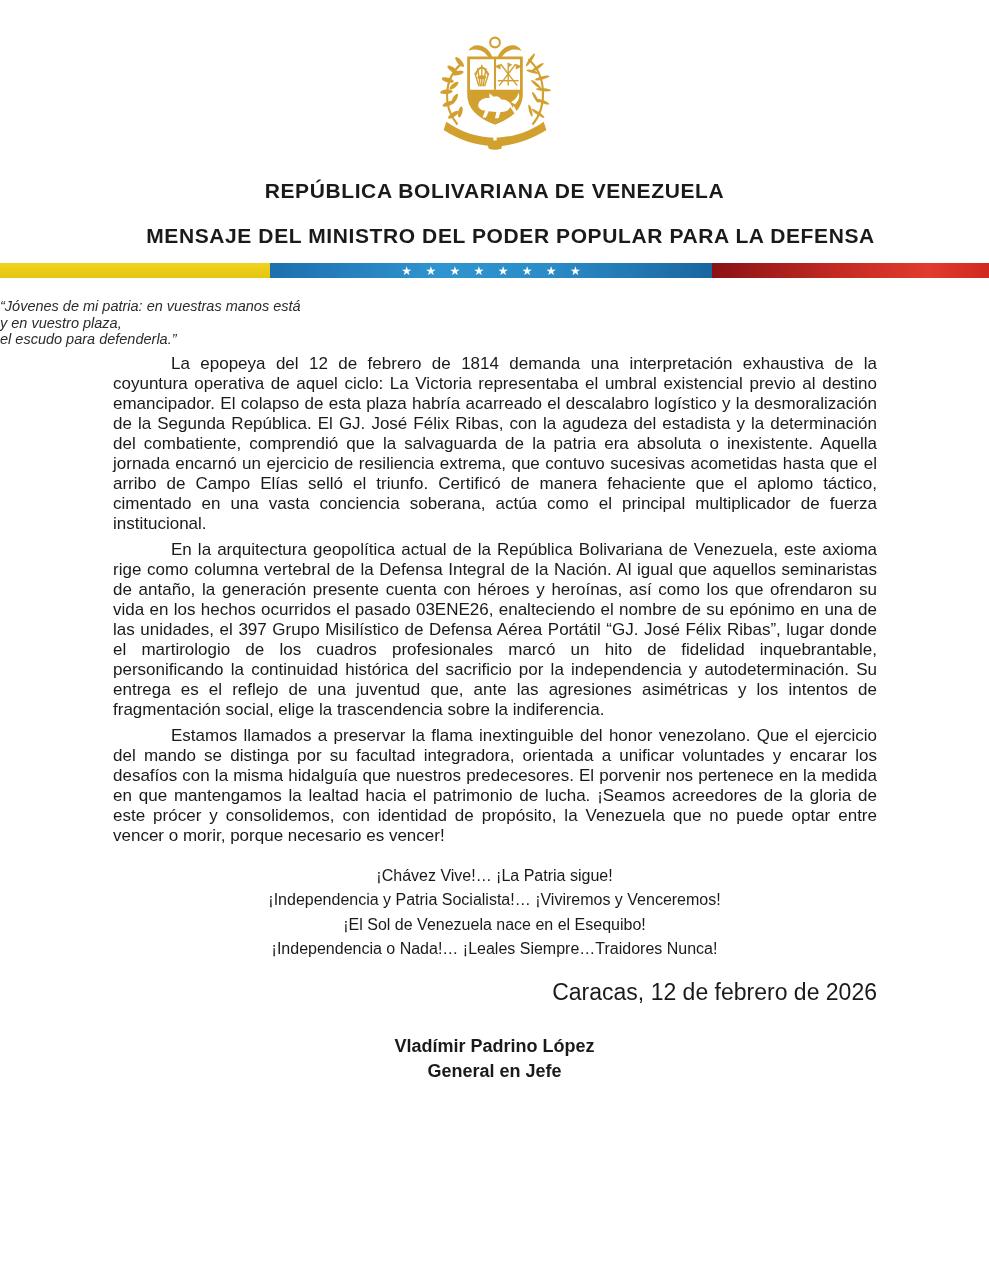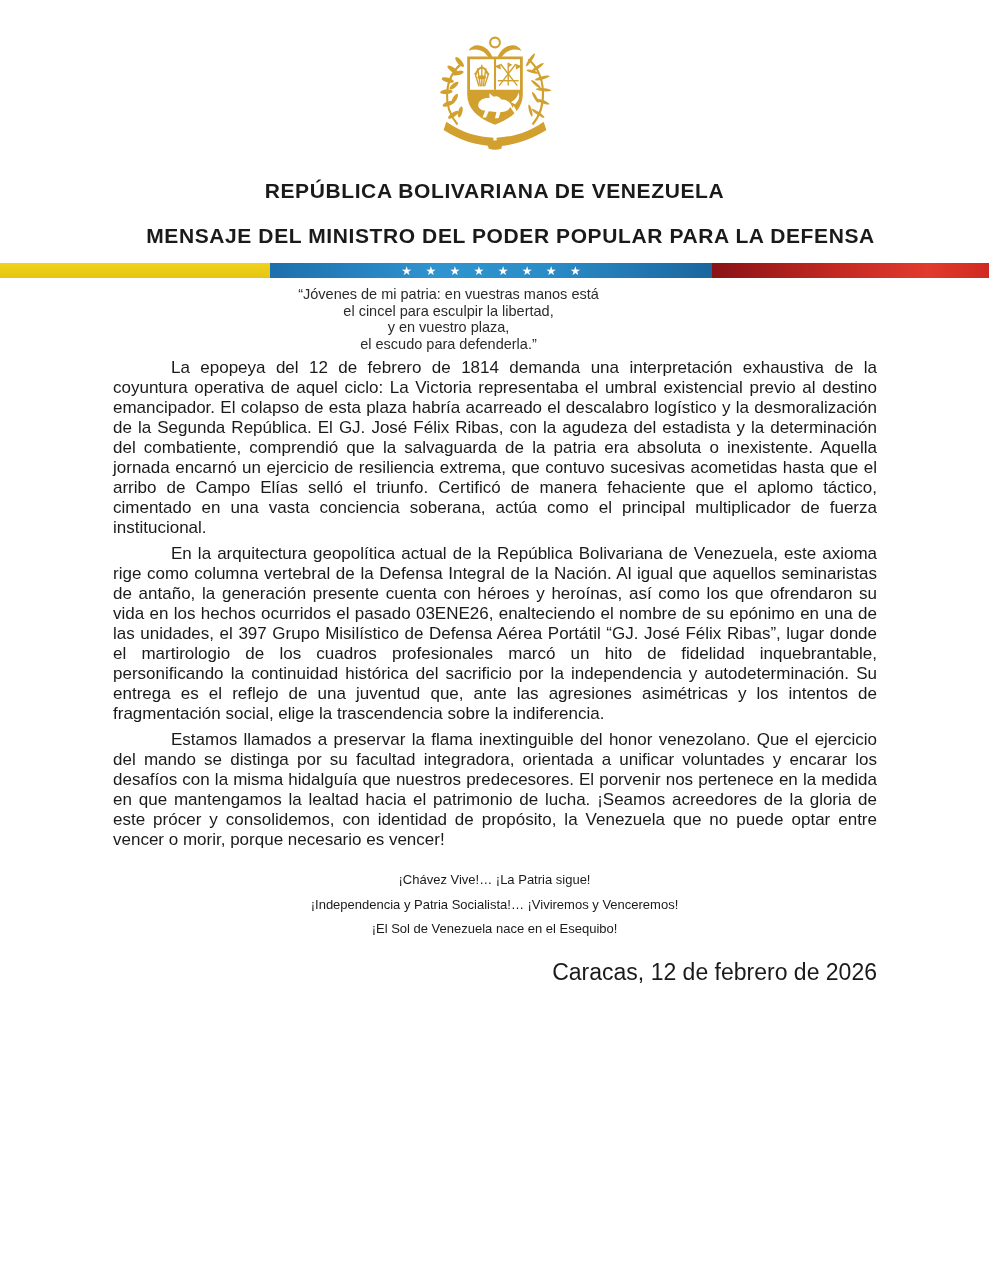--- a/index.html
+++ b/index.html
@@ -21,27 +21,27 @@
   .band{margin-top:15px;height:15px;display:flex;width:100%;}
   .band-yellow{flex:0 0 27.3%;background:linear-gradient(180deg,var(--flag-yellow,#f0d31b),#e5c513);}
   .band-blue{
     flex:0 0 44.7%;
     background:linear-gradient(90deg,#1d6fad 0%,#2f94cf 38%,#2b8dc8 62%,#1a669f 100%);
     display:flex;align-items:center;justify-content:center;
   }
   .band-red{flex:1;background:linear-gradient(90deg,#8a1215 0%,#c32a22 45%,#e13a2e 78%,#d0291f 100%);}
   .stars{color:var(--star,#ffffff);font-size:12px;line-height:1;word-spacing:10px;white-space:nowrap;}
   .quote{
-    margin-top:8px;padding-right:92px;text-align:center;
-    font-size:14.5px;line-height:16.5px;color:#2b2b2b;
+    margin-top:20px;padding-right:92px;text-align:left;
+    font-style:italic;font-size:14.5px;line-height:16.5px;color:#2b2b2b;
   }
   .quote .attribution{font-weight:bold;}
   .bodytext{margin-top:6px;padding:0 112px 0 113px;font-size:17px;line-height:20px;text-align:justify;}
   .bodytext p{margin:0 0 6px 0;text-indent:58px;}
-  .slogans{margin-top:18px;text-align:center;font-size:13px;line-height:24.5px;}
+  .slogans{margin-top:18px;text-align:center;font-size:16px;line-height:24.5px;}
   .dateline{margin-top:17px;padding-right:112px;text-align:right;font-size:23px;}
   .signature{margin-top:28px;text-align:center;font-weight:bold;font-size:18px;line-height:25px;}
 </style>
 </head>
 <body>
 
 <div class="page">
 
   <div class="crest">
     <svg width="140" height="132" viewBox="0 0 200 190" aria-hidden="true">
@@ -123,33 +123,37 @@
   <div class="band">
     <div class="band-yellow"></div>
     <div class="band-blue">
       <span class="stars">★ ★ ★ ★ ★ ★ ★ ★</span>
     </div>
     <div class="band-red"></div>
   </div>
 
   <div class="quote">
     <div>“Jóvenes de mi patria: en vuestras manos está</div>
-    <div>el cincel para esculpir la libertad,</div>
     <div>y en vuestro plaza,</div>
     <div>el escudo para defenderla.”</div>
   </div>
 
   <div class="bodytext">
     <p>La epopeya del 12 de febrero de 1814 demanda una interpretación exhaustiva de la coyuntura operativa de aquel ciclo: La Victoria representaba el umbral existencial previo al destino emancipador. El colapso de esta plaza habría acarreado el descalabro logístico y la desmoralización de la Segunda República. El GJ. José Félix Ribas, con la agudeza del estadista y la determinación del combatiente, comprendió que la salvaguarda de la patria era absoluta o inexistente. Aquella jornada encarnó un ejercicio de resiliencia extrema, que contuvo sucesivas acometidas hasta que el arribo de Campo Elías selló el triunfo. Certificó de manera fehaciente que el aplomo táctico, cimentado en una vasta conciencia soberana, actúa como el principal multiplicador de fuerza institucional.</p>
     <p>En la arquitectura geopolítica actual de la República Bolivariana de Venezuela, este axioma rige como columna vertebral de la Defensa Integral de la Nación. Al igual que aquellos seminaristas de antaño, la generación presente cuenta con héroes y heroínas, así como los que ofrendaron su vida en los hechos ocurridos el pasado 03ENE26, enalteciendo el nombre de su epónimo en una de las unidades, el 397 Grupo Misilístico de Defensa Aérea Portátil “GJ. José Félix Ribas”, lugar donde el martirologio de los cuadros profesionales marcó un hito de fidelidad inquebrantable, personificando la continuidad histórica del sacrificio por la independencia y autodeterminación. Su entrega es el reflejo de una juventud que, ante las agresiones asimétricas y los intentos de fragmentación social, elige la trascendencia sobre la indiferencia.</p>
     <p>Estamos llamados a preservar la flama inextinguible del honor venezolano. Que el ejercicio del mando se distinga por su facultad integradora, orientada a unificar voluntades y encarar los desafíos con la misma hidalguía que nuestros predecesores. El porvenir nos pertenece en la medida en que mantengamos la lealtad hacia el patrimonio de lucha. ¡Seamos acreedores de la gloria de este prócer y consolidemos, con identidad de propósito, la Venezuela que no puede optar entre vencer o morir, porque necesario es vencer!</p>
   </div>
 
   <div class="slogans">
     <div>¡Chávez Vive!… ¡La Patria sigue!</div>
     <div>¡Independencia y Patria Socialista!… ¡Viviremos y Venceremos!</div>
     <div>¡El Sol de Venezuela nace en el Esequibo!</div>
+    <div>¡Independencia o Nada!… ¡Leales Siempre…Traidores Nunca!</div>
   </div>
 
   <div class="dateline">Caracas, 12 de febrero de 2026</div>
 
+  <div class="signature">
+    <div>Vladímir Padrino López</div>
+    <div>General en Jefe</div>
+  </div>
 
 </div>
 
 </body></html>

